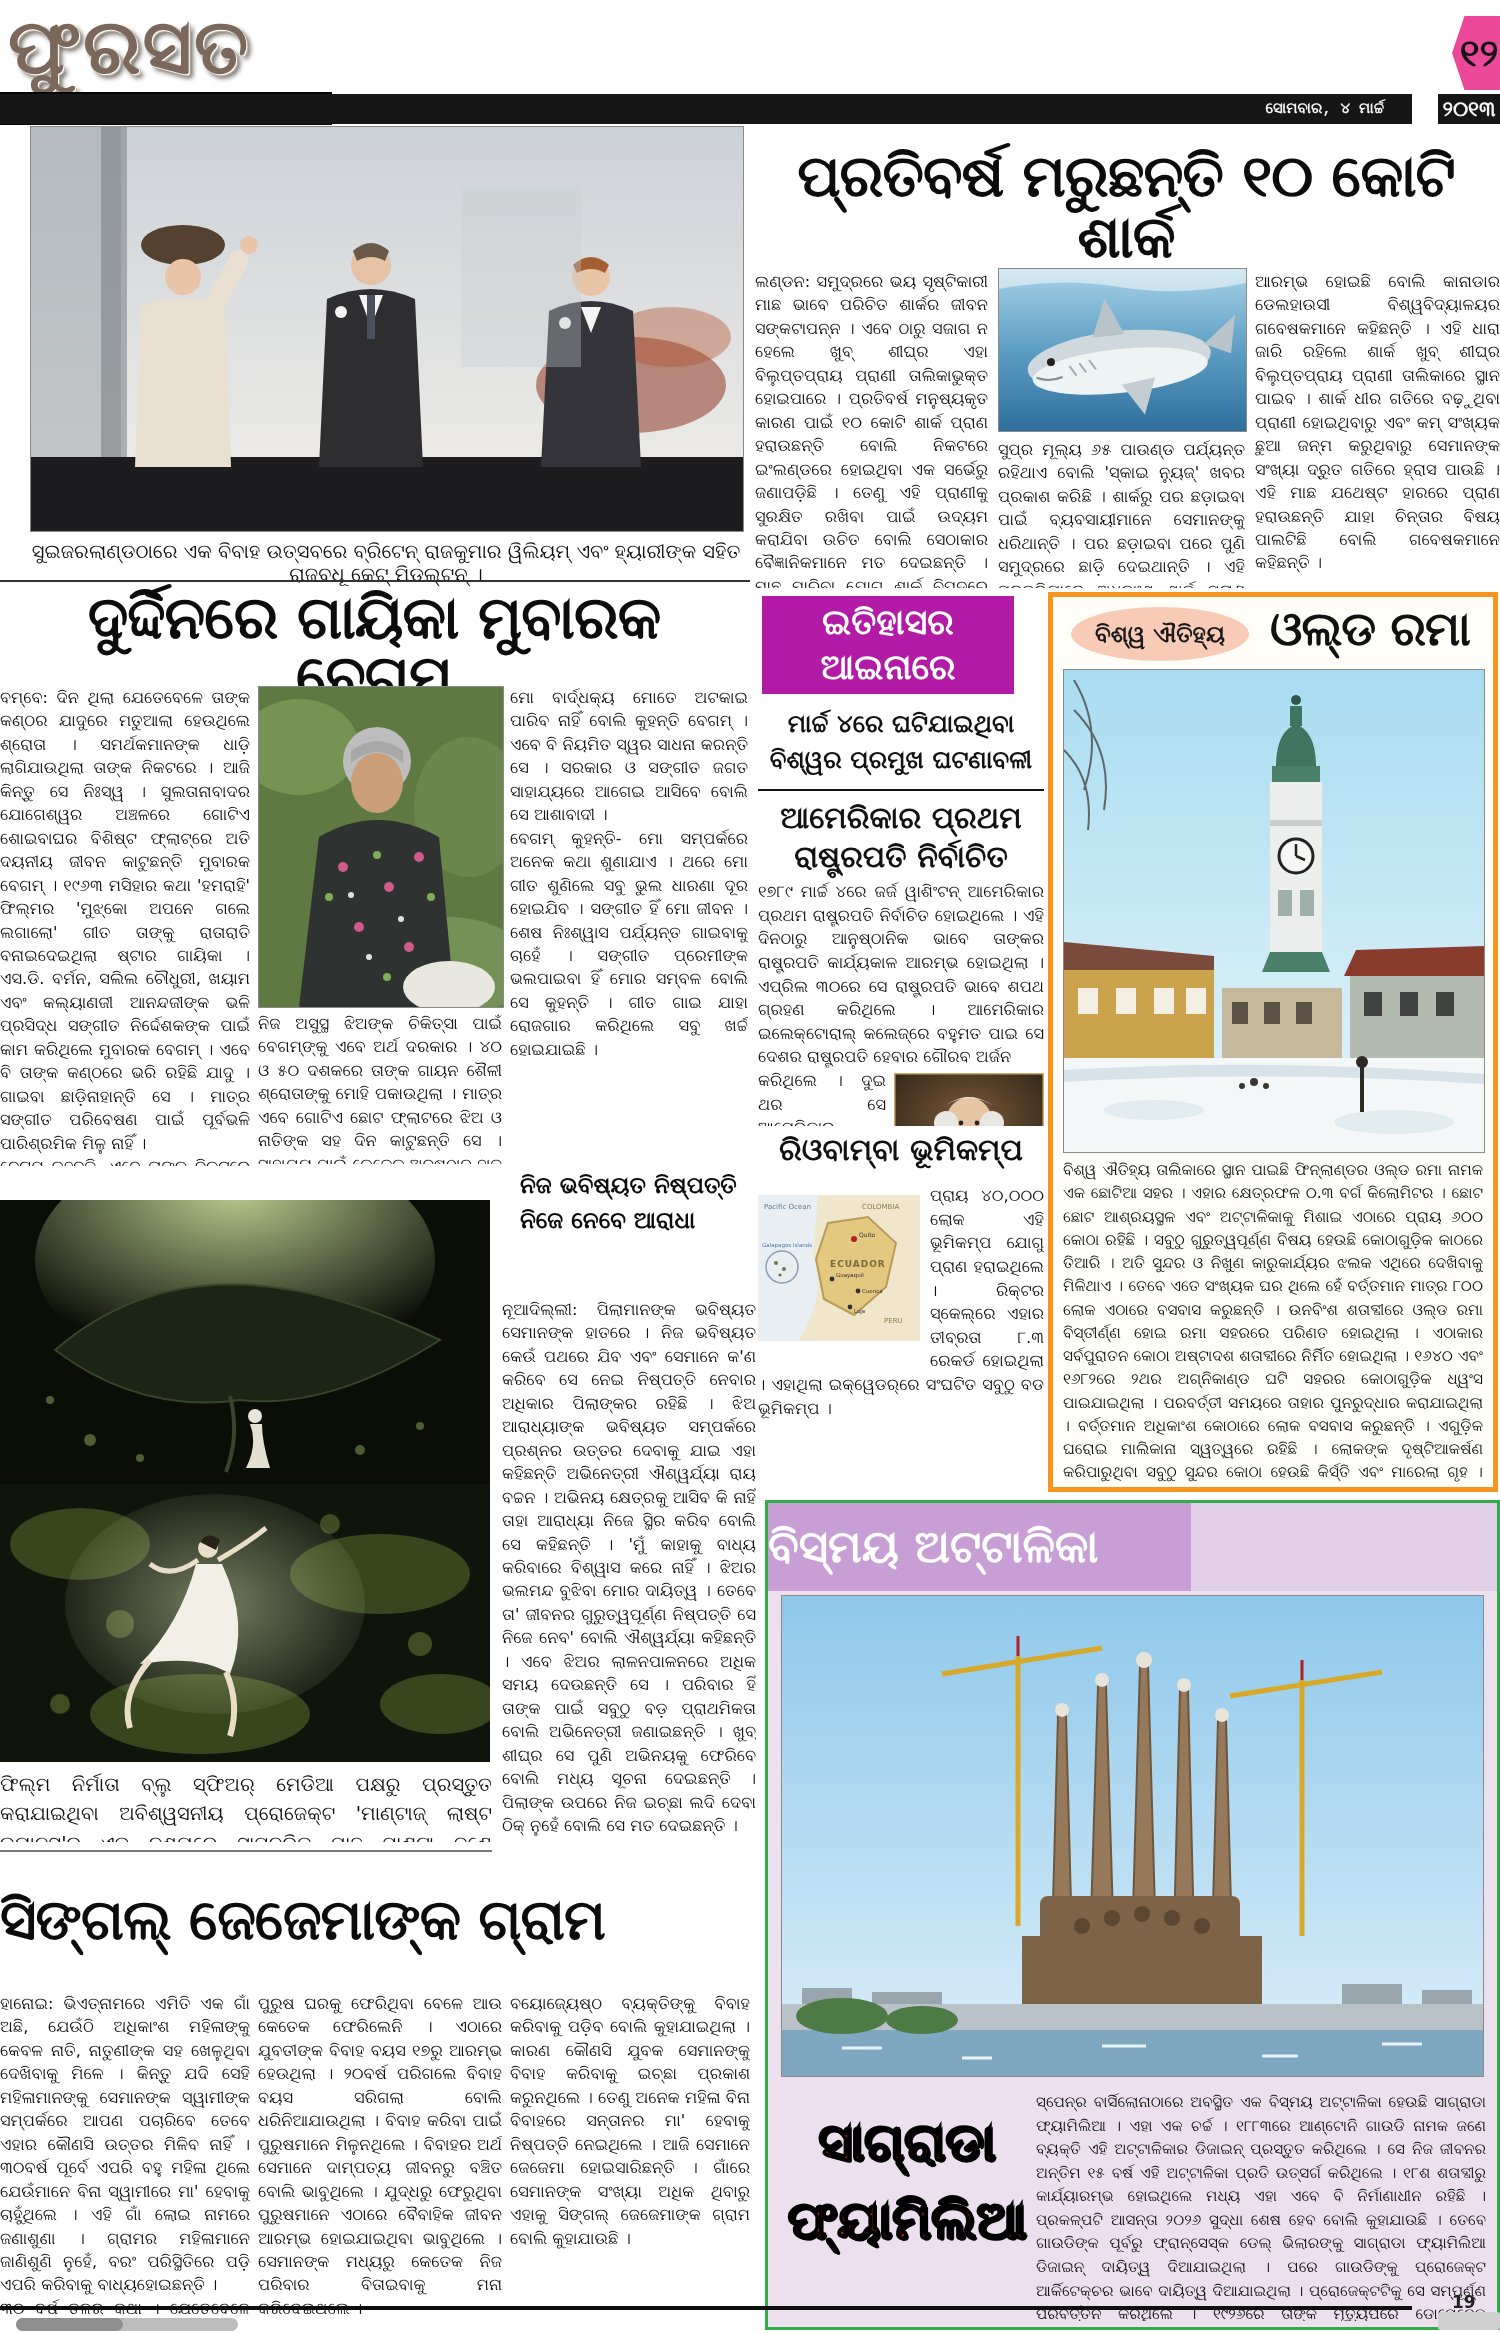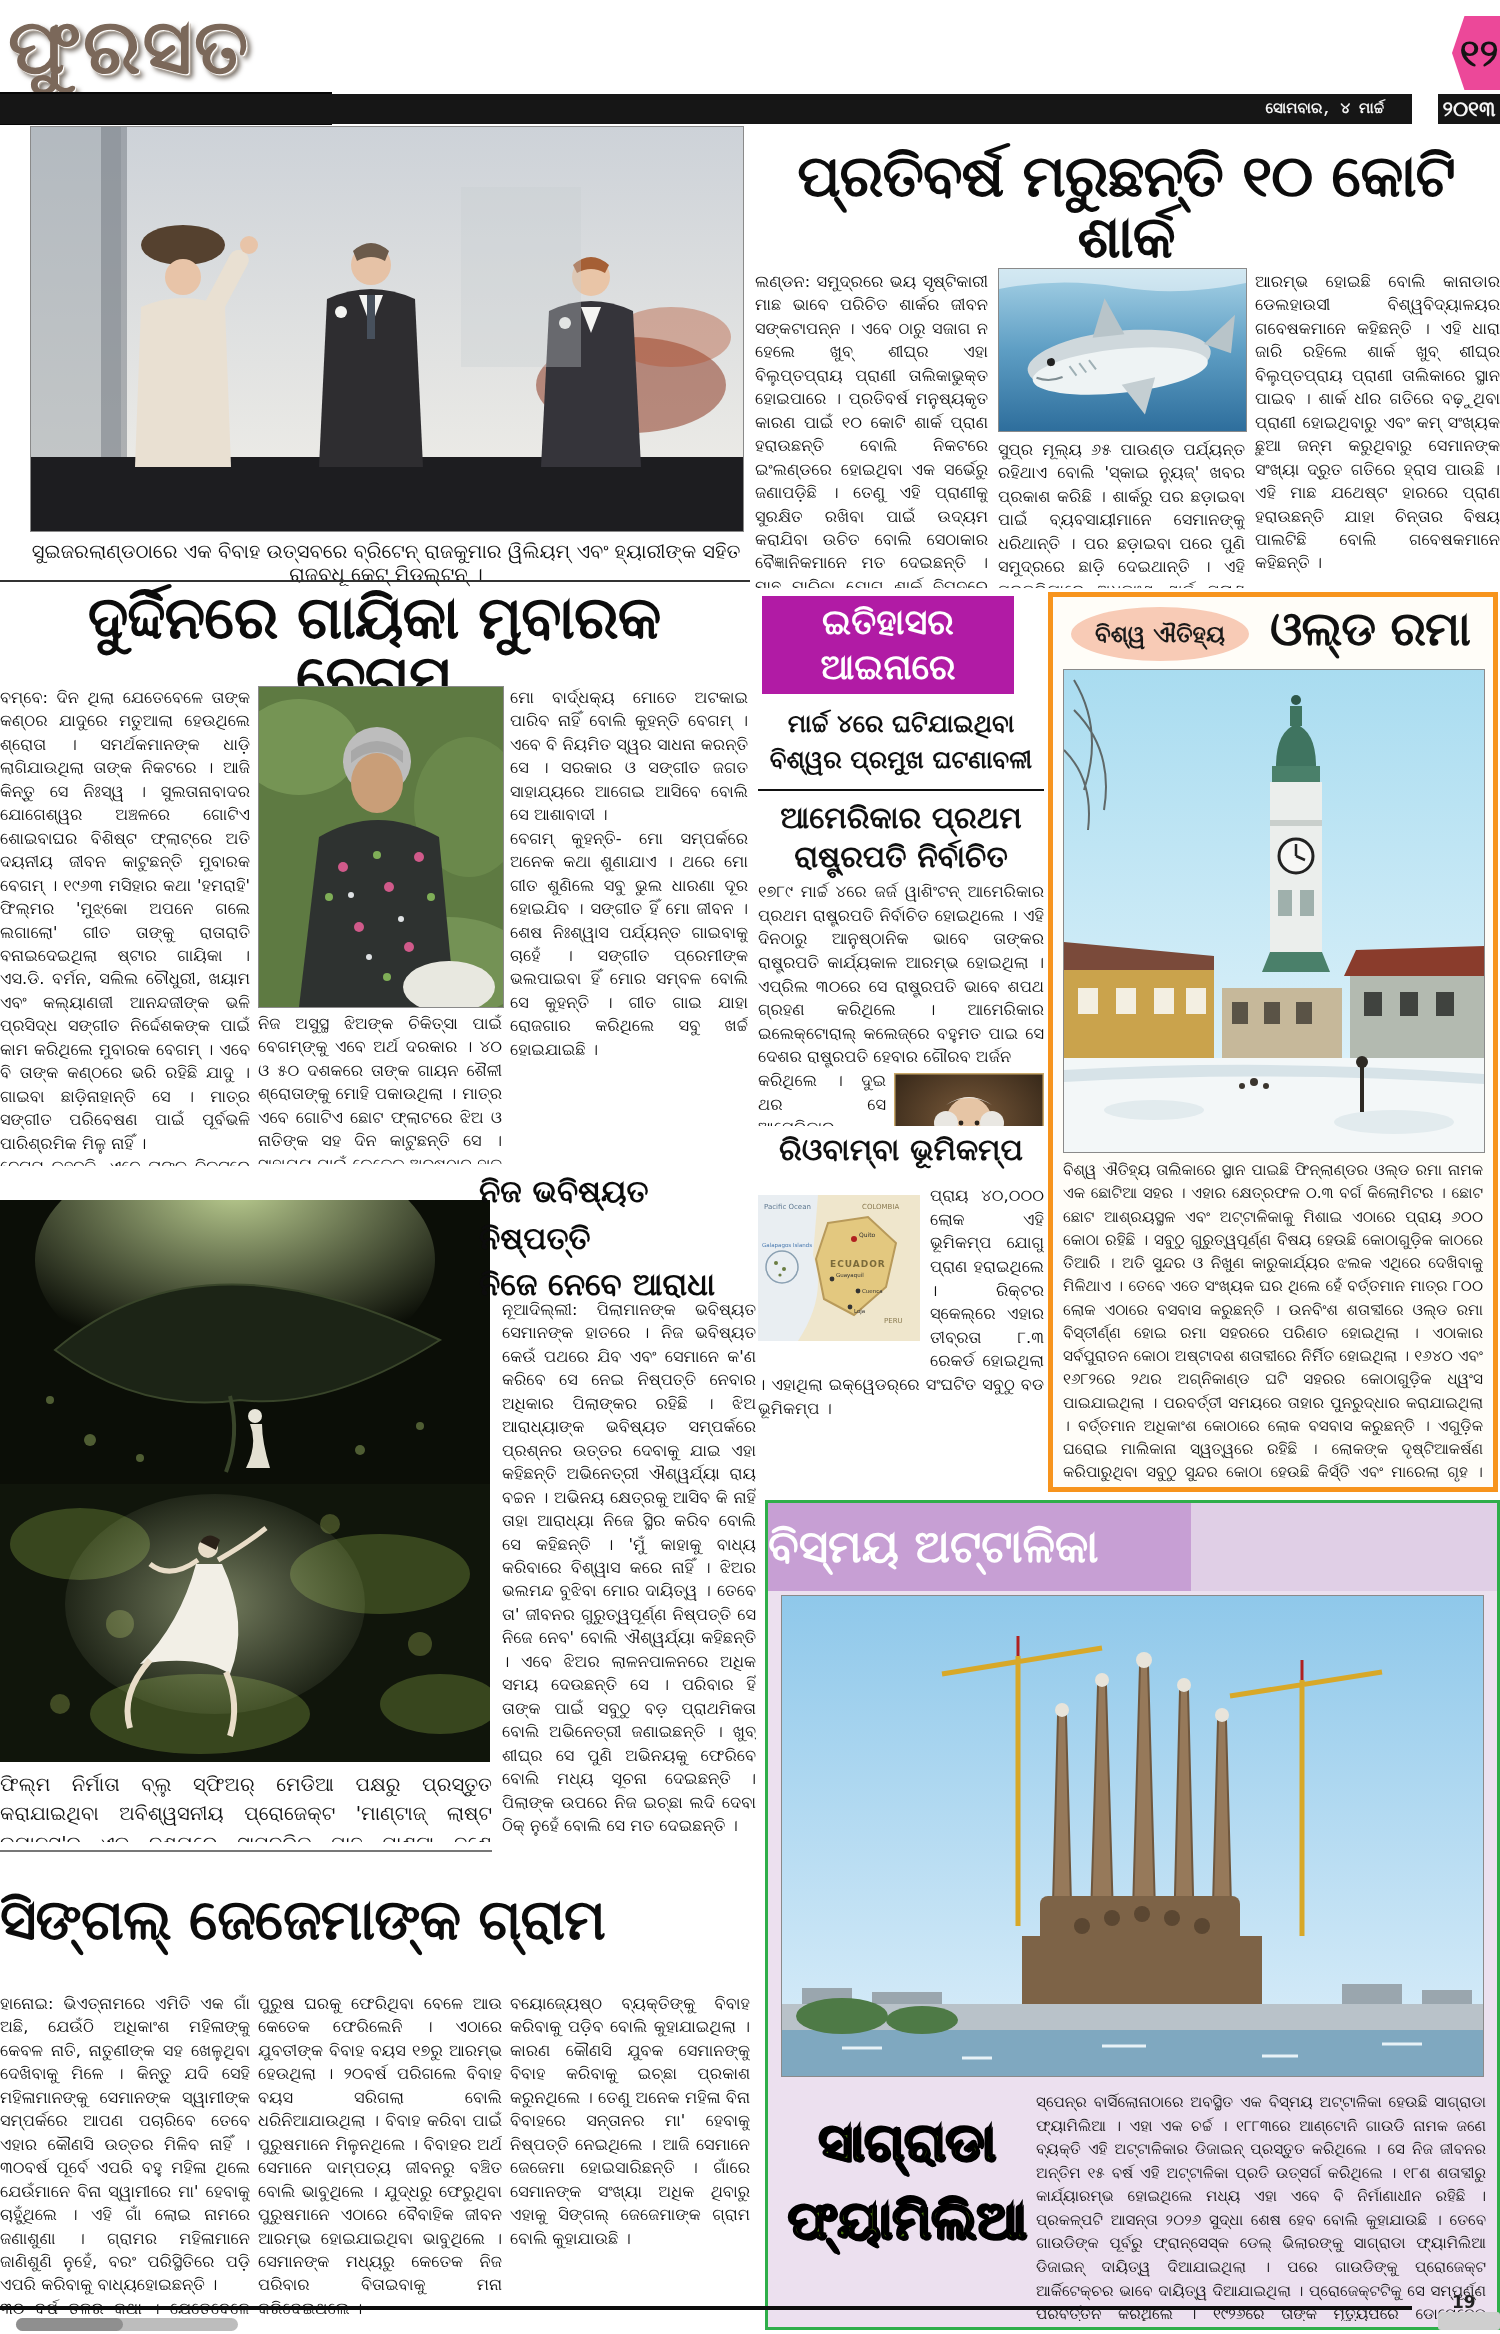--- a/index.html
+++ b/index.html
@@ -43,21 +43,21 @@
   #her-photo{left:10px;top:72px;width:420px;height:482px;}
   #her-body{position:absolute;left:10px;top:562px;width:420px;height:326px;font-size:15.3px;line-height:1.52;text-align:justify;overflow:hidden;}
   
   #wonder{left:765px;top:1500px;width:735px;height:830px;border:3px solid #2fae4a;box-sizing:border-box;background:#ece0ef;}
   #wonder-header{position:absolute;left:0;top:0;width:100%;height:88px;
       background:linear-gradient(to right,#c79fd4 0 58%,#e0cfe6 58% 100%);
       display:flex;align-items:center;box-sizing:border-box;
       color:#ffffff;font-size:45px;font-weight:800;}
   #wonder-photo{left:13px;top:92px;width:701px;height:480px;}
   #wonder-label{position:absolute;left:18px;top:600px;width:242px;text-align:center;font-size:52px;font-weight:800;line-height:1.5;
-      color:#4d7c0f;-webkit-text-stroke:2px #000;text-shadow:2px 2px 0 #000;}
+      color:#b91c1c;-webkit-text-stroke:2px #000;text-shadow:2px 2px 0 #000;}
   #wonder-body{position:absolute;left:268px;top:588px;width:450px;height:230px;font-size:15.2px;line-height:1.55;text-align:justify;overflow:hidden;}
   
   #footrule{left:0;top:2306px;width:1412px;height:4px;background:#0d0d0d;position:absolute;}
   #corner19{left:1452px;top:2292px;position:absolute;font-size:17px;color:#222;font-weight:700;}
   #scrub-l{left:16px;top:2318px;width:222px;height:13px;background:#bdbdbd;border-radius:7px;position:absolute;}
   #scrub-l div{width:48%;height:100%;background:#8f8f8f;border-radius:7px;}
   #scrub-r{left:1438px;top:2312px;width:62px;height:18px;background:#cfcfcf;border-radius:3px;position:absolute;}
   svg text{font-family:"DejaVu Sans",sans-serif;}
 </style>
 </head>
@@ -364,21 +364,21 @@
         <path d="M200 58 Q208 46 220 56 L216 66 Z" fill="#2a2118"></path>
         <path d="M198 76 Q170 96 150 80 M218 76 Q246 60 266 44" stroke="#e9ddc8" stroke-width="5" fill="none"></path>
         <path d="M196 80 Q180 140 140 180 Q200 170 230 190 Q250 140 222 80 Z" fill="#f2efe6"></path>
         <path d="M150 176 Q120 210 130 244 M226 188 Q240 220 230 252" stroke="#e9ddc8" stroke-width="6" fill="none"></path>
       </g>
     </svg>
   </div>
   <div class="col" style="left:0;top:1770px;width:492px;height:72px;font-size:19.5px;line-height:1.5;">ଫିଲ୍ମ ନିର୍ମାତା ବ୍ଲୁ ସ୍ଫିଅର୍ ମେଡିଆ ପକ୍ଷରୁ ପ୍ରସ୍ତୁତ କରାଯାଇଥିବା ଅବିଶ୍ୱସନୀୟ ପ୍ରୋଜେକ୍ଟ 'ମାଣ୍ଟାଜ୍ ଲାଷ୍ଟ ଡ୍ୟାନ୍ସ'ର ଏକ ଦୃଶ୍ୟରେ ସାମୁଦ୍ରିକ ମାଛ ମାଣ୍ଟା ଜଣେ ମଡେଲ୍‌ଙ୍କ ନିକଟବର୍ତ୍ତୀ ହେଉଛି ।</div>
   <div class="hrule" style="left:0;top:1850px;width:492px;height:2px;background:#777;"></div>
 
-  <div class="abs headline pre" style="left:479px;top:1168px;width:254px;font-size:31px;line-height:1.5;letter-spacing:0;">ନିଜ ଭବିଷ୍ୟତ ନିଷ୍ପତ୍ତି
+  <div class="abs headline pre" style="left:520px;top:1168px;width:254px;font-size:23px;line-height:1.5;letter-spacing:0;">ନିଜ ଭବିଷ୍ୟତ ନିଷ୍ପତ୍ତି
 ନିଜେ ନେବେ ଆରାଧା</div>
   <div class="col" style="left:502px;top:1298px;width:254px;height:584px;">ନୂଆଦିଲ୍ଲୀ: ପିଲାମାନଙ୍କ ଭବିଷ୍ୟତ ସେମାନଙ୍କ ହାତରେ । ନିଜ ଭବିଷ୍ୟତ କେଉଁ ପଥରେ ଯିବ ଏବଂ ସେମାନେ କ'ଣ କରିବେ ସେ ନେଇ ନିଷ୍ପତ୍ତି ନେବାର ଅଧିକାର ପିଲାଙ୍କର ରହିଛି । ଝିଅ ଆରାଧ୍ୟାଙ୍କ ଭବିଷ୍ୟତ ସମ୍ପର୍କରେ ପ୍ରଶ୍ନର ଉତ୍ତର ଦେବାକୁ ଯାଇ ଏହା କହିଛନ୍ତି ଅଭିନେତ୍ରୀ ଐଶ୍ୱର୍ଯ୍ୟା ରାୟ ବଚ୍ଚନ । ଅଭିନୟ କ୍ଷେତ୍ରକୁ ଆସିବ କି ନାହିଁ ତାହା ଆରାଧ୍ୟା ନିଜେ ସ୍ଥିର କରିବ ବୋଲି ସେ କହିଛନ୍ତି । 'ମୁଁ କାହାକୁ ବାଧ୍ୟ କରିବାରେ ବିଶ୍ୱାସ କରେ ନାହିଁ । ଝିଅର ଭଲମନ୍ଦ ବୁଝିବା ମୋର ଦାୟିତ୍ୱ । ତେବେ ତା' ଜୀବନର ଗୁରୁତ୍ୱପୂର୍ଣ୍ଣ ନିଷ୍ପତ୍ତି ସେ ନିଜେ ନେବ' ବୋଲି ଐଶ୍ୱର୍ଯ୍ୟା କହିଛନ୍ତି । ଏବେ ଝିଅର ଲାଳନପାଳନରେ ଅଧିକ ସମୟ ଦେଉଛନ୍ତି ସେ । ପରିବାର ହିଁ ତାଙ୍କ ପାଇଁ ସବୁଠୁ ବଡ଼ ପ୍ରାଥମିକତା ବୋଲି ଅଭିନେତ୍ରୀ ଜଣାଇଛନ୍ତି । ଖୁବ୍ ଶୀଘ୍ର ସେ ପୁଣି ଅଭିନୟକୁ ଫେରିବେ ବୋଲି ମଧ୍ୟ ସୂଚନା ଦେଇଛନ୍ତି । ପିଲାଙ୍କ ଉପରେ ନିଜ ଇଚ୍ଛା ଲଦି ଦେବା ଠିକ୍ ନୁହେଁ ବୋଲି ସେ ମତ ଦେଇଛନ୍ତି ।</div>
 
   <div class="abs headline" style="left:0;top:1892px;width:756px;font-size:56px;line-height:1.0;">ସିଙ୍ଗଲ୍ ଜେଜେମାଙ୍କ ଗ୍ରାମ</div>
   <div class="col pre" style="left:0;top:1992px;width:250px;height:322px;">ହାନୋଇ: ଭିଏତ୍‌ନାମରେ ଏମିତି ଏକ ଗାଁ ଅଛି, ଯେଉଁଠି ଅଧିକାଂଶ ମହିଳାଙ୍କୁ କେବଳ ନାତି, ନାତୁଣୀଙ୍କ ସହ ଖେଳୁଥିବା ଦେଖିବାକୁ ମିଳେ । କିନ୍ତୁ ଯଦି ସେହି ମହିଳାମାନଙ୍କୁ ସେମାନଙ୍କ ସ୍ୱାମୀଙ୍କ ସମ୍ପର୍କରେ ଆପଣ ପଚାରିବେ ତେବେ ଏହାର କୌଣସି ଉତ୍ତର ମିଳିବ ନାହିଁ । ୩୦ବର୍ଷ ପୂର୍ବେ ଏପରି ବହୁ ମହିଳା ଥିଲେ ଯେଉଁମାନେ ବିନା ସ୍ୱାମୀରେ ମା' ହେବାକୁ ଚାହୁଁଥିଲେ । ଏହି ଗାଁ ଲୋଇ ନାମରେ ଜଣାଶୁଣା । ଗ୍ରାମର ମହିଳାମାନେ ଜାଣିଶୁଣି ନୁହେଁ, ବରଂ ପରିସ୍ଥିତିରେ ପଡ଼ି ଏପରି କରିବାକୁ ବାଧ୍ୟହୋଇଛନ୍ତି ।
 ୩୦ ବର୍ଷ ତଳର କଥା । ଯେତେବେଳେ ଭିଏତ୍‌ନାମ ଓ ଆମେରିକା ମଧ୍ୟରେ ଯୁଦ୍ଧ ଚାଲିଥିଲା । ଏହି ସମୟରେ ଗ୍ରାମର ସମସ୍ତ ବିବାହିତ ପୁରୁଷ ଯୁଦ୍ଧରେ ସାମିଲ ହୋଇଥିଲେ । ସେମାନଙ୍କ ମଧ୍ୟରେ କେତେକ ନବବିବାହିତ ମଧ୍ୟ ଥିଲେ । ଯୁଦ୍ଧ ଦୀର୍ଘଦିନ ଧରି ଚାଲିବାରୁ କେତେକ</div>
   <div class="col" style="left:258px;top:1992px;width:244px;height:322px;">ପୁରୁଷ ଘରକୁ ଫେରିଥିବା ବେଳେ ଆଉ କେତେକ ଫେରିଲେନି । ଏଠାରେ ଯୁବତୀଙ୍କ ବିବାହ ବୟସ ୧୭ରୁ ଆରମ୍ଭ ହେଉଥିଲା । ୨୦ବର୍ଷ ପରିଗଲେ ବିବାହ ବୟସ ସରିଗଲା ବୋଲି ଧରିନିଆଯାଉଥିଲା । ବିବାହ କରିବା ପାଇଁ ପୁରୁଷମାନେ ମିଳୁନଥିଲେ । ବିବାହର ଅର୍ଥ ସେମାନେ ଦାମ୍ପତ୍ୟ ଜୀବନରୁ ବଞ୍ଚିତ ବୋଲି ଭାବୁଥିଲେ । ଯୁଦ୍ଧରୁ ଫେରୁଥିବା ପୁରୁଷମାନେ ଏଠାରେ ବୈବାହିକ ଜୀବନ ଆରମ୍ଭ ହୋଇଯାଇଥିବା ଭାବୁଥିଲେ । ସେମାନଙ୍କ ମଧ୍ୟରୁ କେତେକ ନିଜ ପରିବାର ବିତାଇବାକୁ ମନା କରିଦେଇଥିଲେ ।</div>
   <div class="col" style="left:510px;top:1992px;width:240px;height:322px;">ବୟୋଜ୍ୟେଷ୍ଠ ବ୍ୟକ୍ତିଙ୍କୁ ବିବାହ କରିବାକୁ ପଡ଼ିବ ବୋଲି କୁହାଯାଇଥିଲା । କାରଣ କୌଣସି ଯୁବକ ସେମାନଙ୍କୁ ବିବାହ କରିବାକୁ ଇଚ୍ଛା ପ୍ରକାଶ କରୁନଥିଲେ । ତେଣୁ ଅନେକ ମହିଳା ବିନା ବିବାହରେ ସନ୍ତାନର ମା' ହେବାକୁ ନିଷ୍ପତ୍ତି ନେଇଥିଲେ । ଆଜି ସେମାନେ ଜେଜେମା ହୋଇସାରିଛନ୍ତି । ଗାଁରେ ସେମାନଙ୍କ ସଂଖ୍ୟା ଅଧିକ ଥିବାରୁ ଏହାକୁ ସିଙ୍ଗଲ୍ ଜେଜେମାଙ୍କ ଗ୍ରାମ ବୋଲି କୁହାଯାଉଛି ।</div>
 
   <div id="wonder" class="abs">

